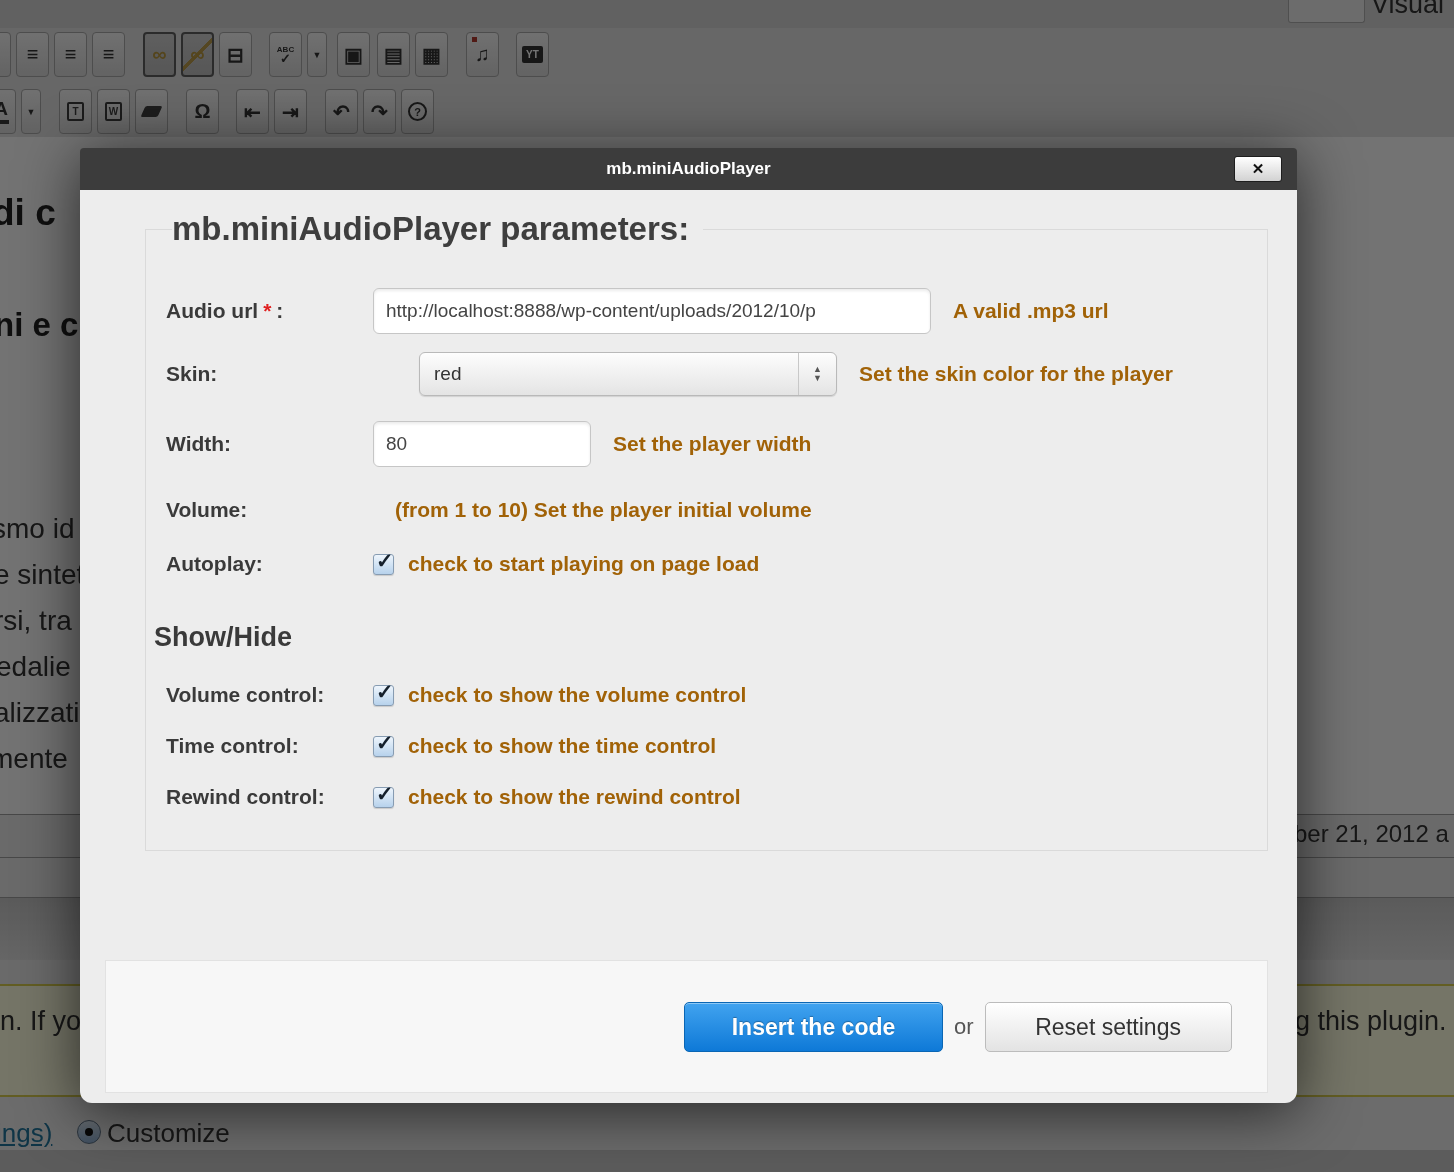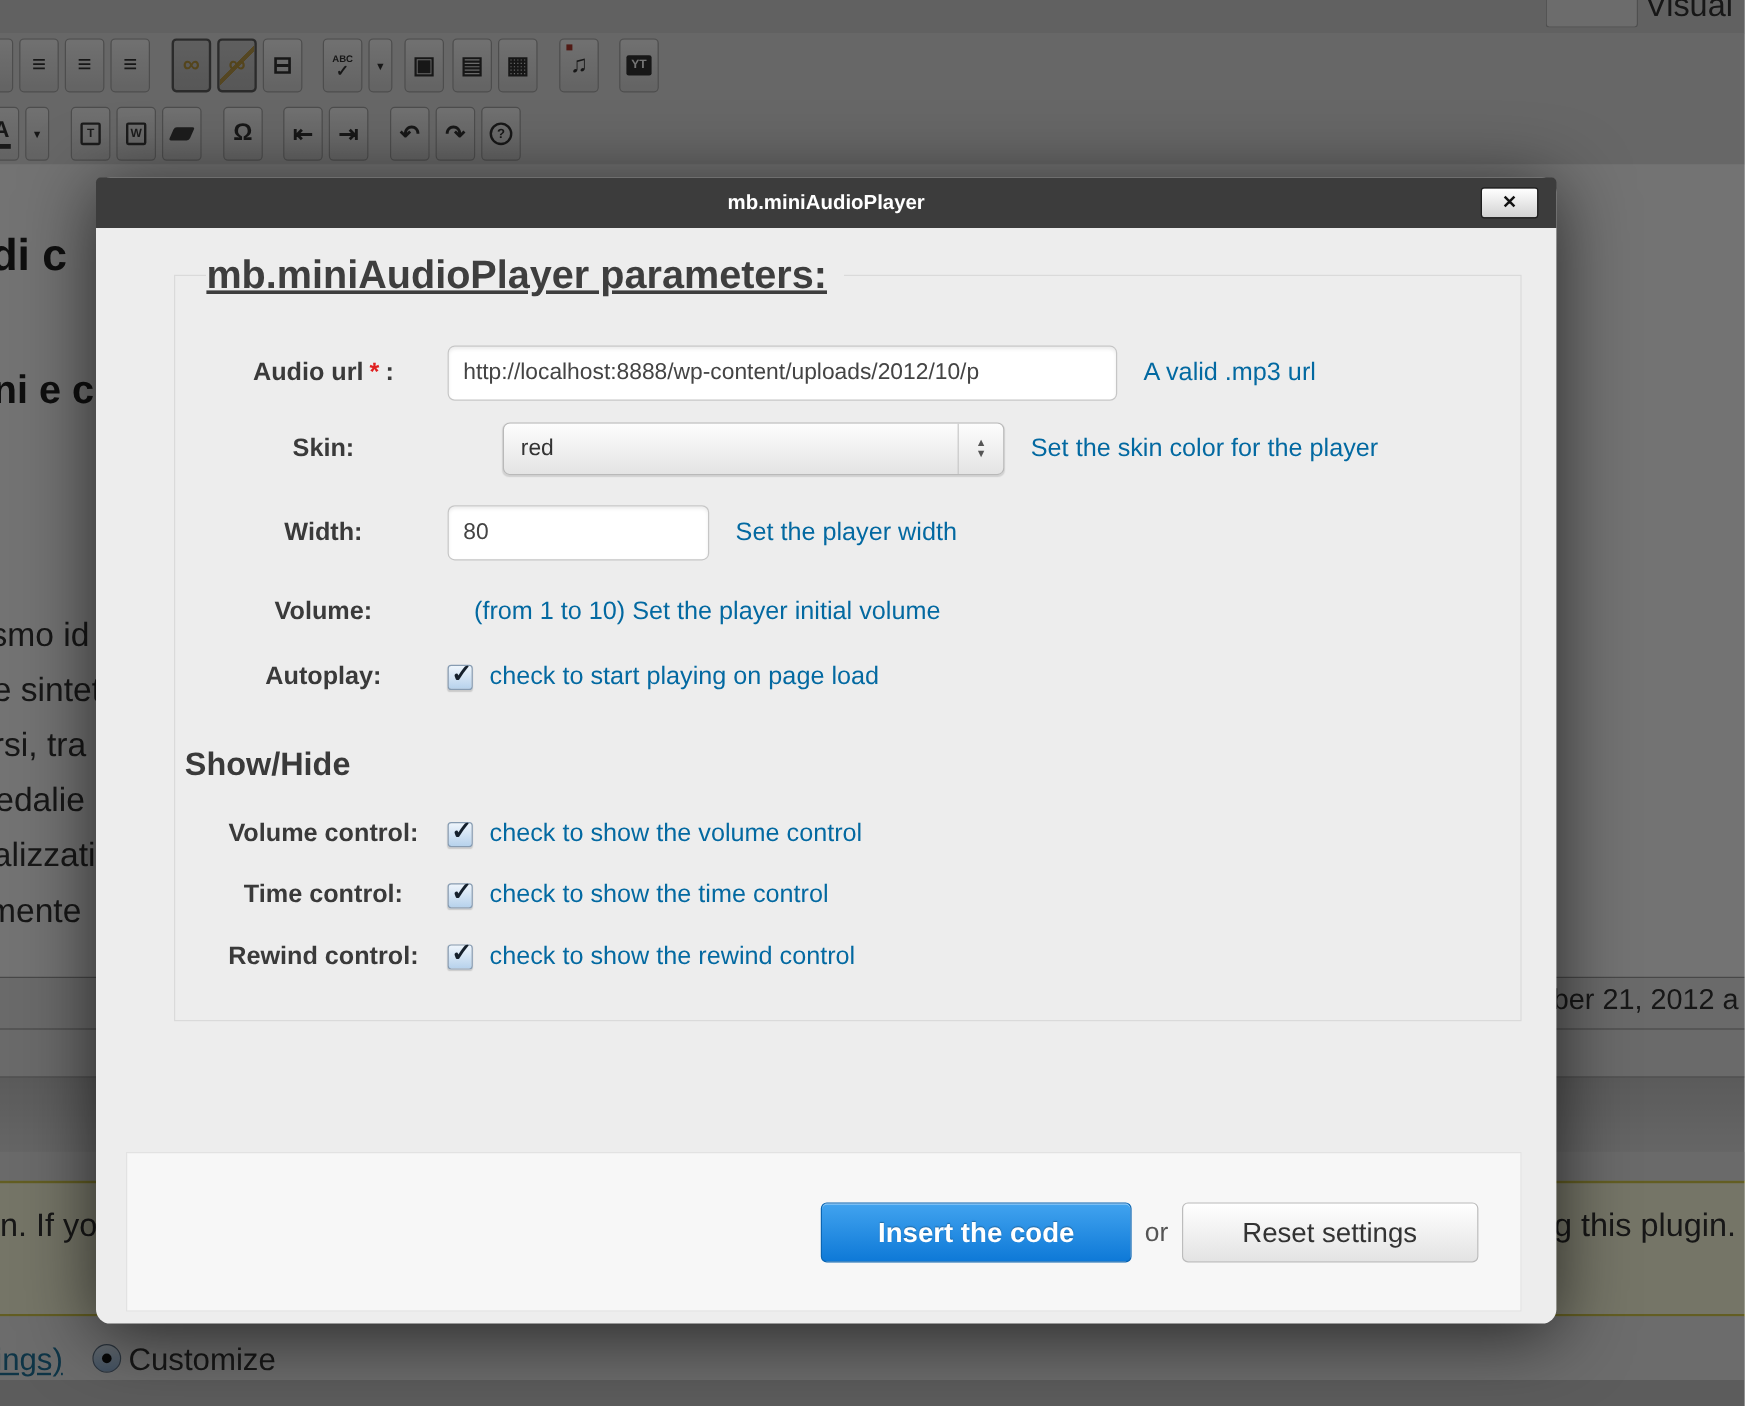--- a/index.html
+++ b/index.html
@@ -80,31 +80,31 @@
            z-index:20; border-radius:12px; box-shadow:0 8px 60px rgba(0,0,0,.65); }
   .titlebar { height:42px; background:#3c3c3c; border-radius:4px 4px 0 0; display:flex;
               align-items:center; justify-content:center; color:#fff; font-weight:bold; font-size:17px;
               position:relative; }
   .closebtn { position:absolute; right:15px; top:8px; width:48px; height:26px; cursor:pointer;
               background:linear-gradient(#ffffff,#d2d2d2); border:1px solid #1e1e1e; border-radius:3px;
               color:#111; font-weight:bold; font-size:15px; line-height:24px; text-align:center; }
 
   fieldset.params { border:1px solid #dadada; margin:20px 29px 0 65px; padding:40px 0 26px 20px; }
   legend.params-heading { font-size:33px; font-weight:bold; color:#3e3e3e; padding-right:14px; margin-left:6px;
-                          white-space:nowrap;text-decoration:underline; }
+                          white-space:nowrap; }
 
   .frow { display:flex; align-items:center; margin-bottom:17px; min-height:46px; }
   .frow.slim { min-height:28px; margin-bottom:23px; }
-  .flabel { width:207px; font-size:21px; font-weight:bold; color:#3a3a3a; flex:none;text-align:center; }
+  .flabel { width:207px; font-size:21px; font-weight:bold; color:#3a3a3a; flex:none; }
   .req { color:#e02020; margin:0 5px; }
   .txt { height:46px; border:1px solid #c6c6c6; border-radius:6px; background:#fff;
          box-shadow:inset 0 2px 3px rgba(0,0,0,.08); font-size:19px; color:#444; padding:0 12px;
          font-family:"Liberation Sans", sans-serif; }
   .txt.wide { width:558px; } .txt.small { width:218px; }
-  .hint { margin-left:22px; font-size:21px; font-weight:normal; color:#0369a1; white-space:nowrap; }
+  .hint { margin-left:22px; font-size:21px; font-weight:bold; color:#a16207; white-space:nowrap; }
   .hint.tight { margin-left:14px; }
 
   .sel { width:418px; height:44px; border:1px solid #b9b9b9; border-radius:6px; position:relative;
          background:linear-gradient(#fdfdfd,#e4e4e4); display:flex; align-items:center; cursor:pointer;
          box-shadow:0 1px 1px rgba(0,0,0,.12);margin-left:46px; }
   .sel .sel-val { padding-left:14px; font-size:19px; color:#333; }
   .sel .stepper { position:absolute; right:0; top:0; width:38px; height:100%; border-left:1px solid #c8c8c8;
                   display:flex; flex-direction:column; align-items:center; justify-content:center;
                   font-size:9px; color:#555; line-height:9px; }
 

